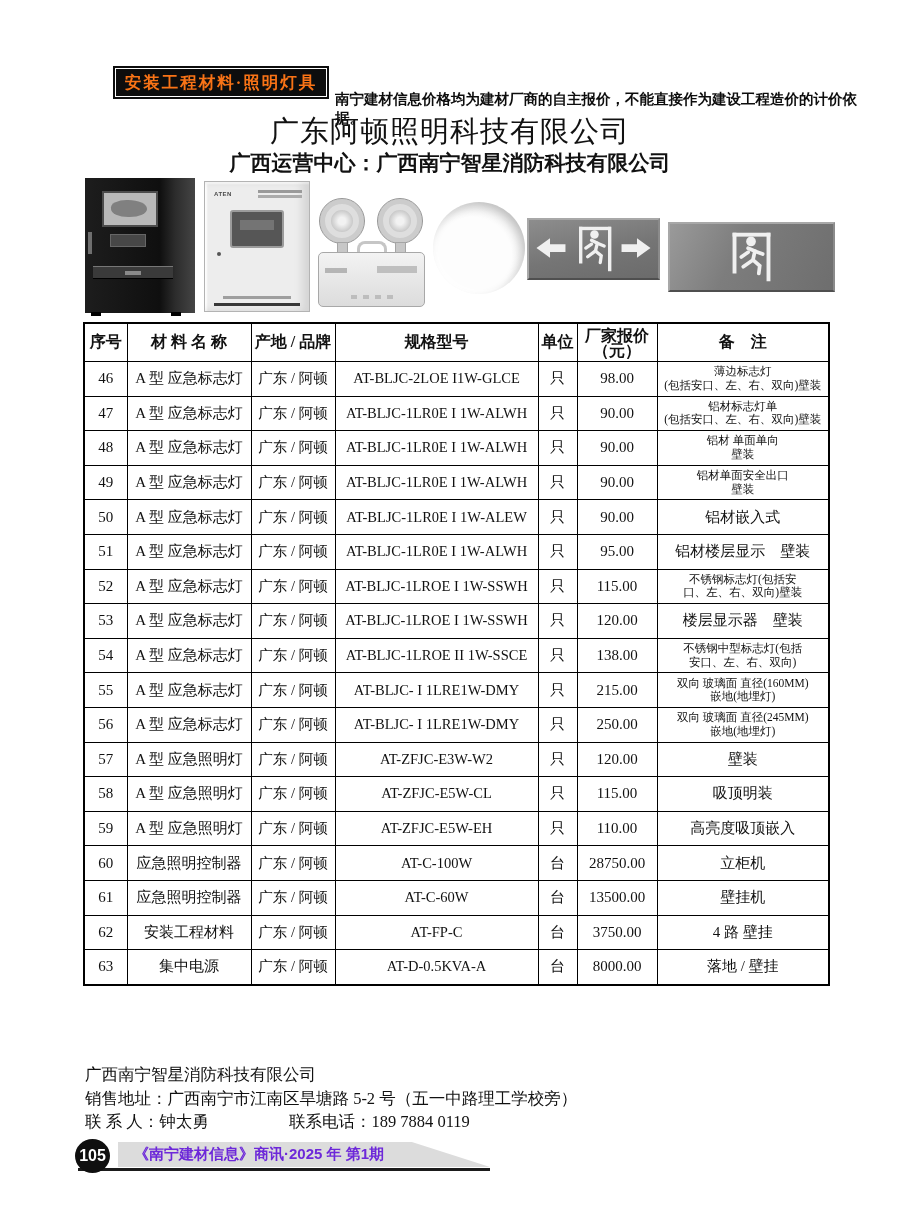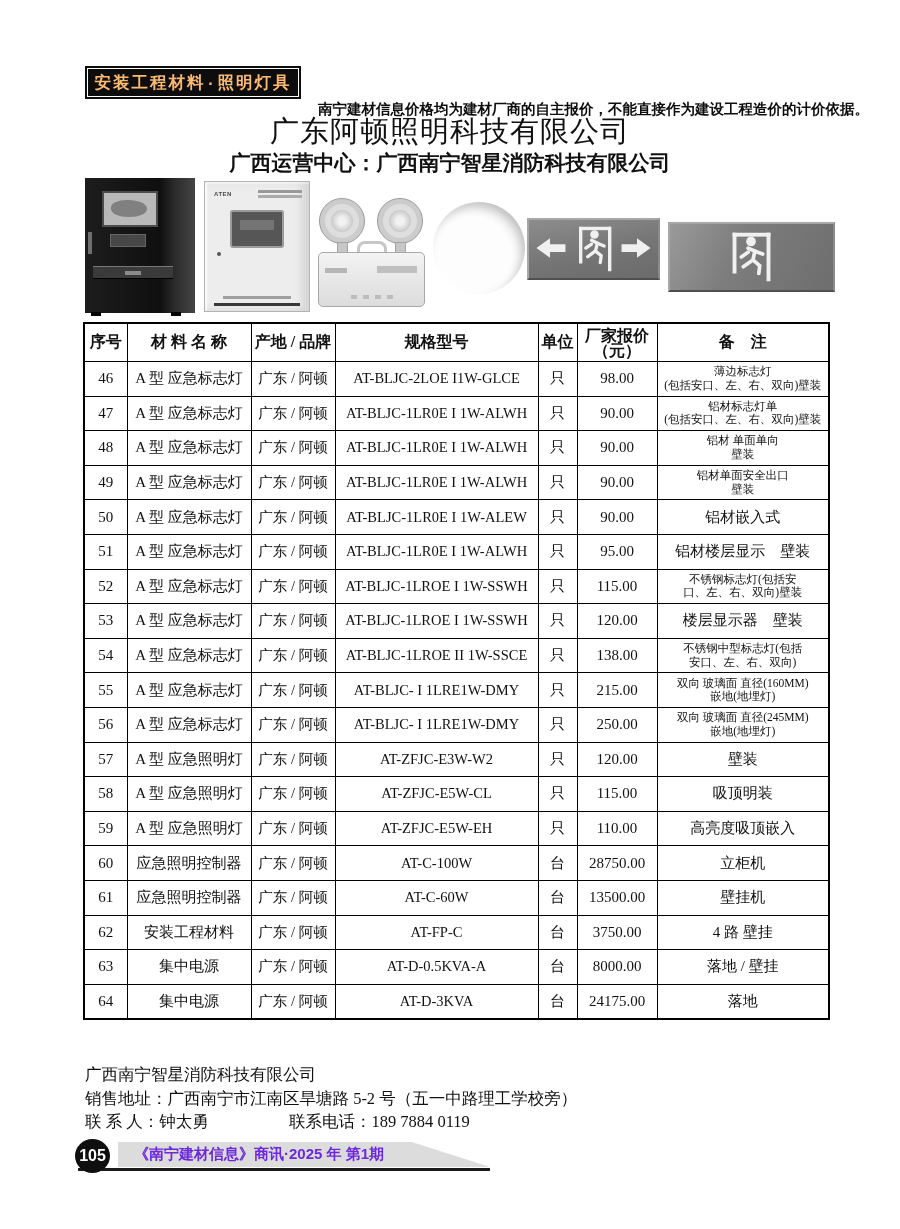--- a/index.html
+++ b/index.html
@@ -1,23 +1,23 @@
 <!DOCTYPE html>
 <html><head>
 <meta charset="utf-8">
 <style>
   html,body{margin:0;padding:0;background:#888;}
   .page{position:relative;width:900px;height:1229px;background:#ffffff;margin:0 auto;overflow:hidden;
         font-family:"Liberation Serif","DejaVu Serif",serif;color:#111;}
 
   
   .topbar{position:absolute;left:85px;top:66px;width:795px;height:33px;display:flex;gap:6px;}
-  .section-label{flex:0 0 216px;background:#0d0d0d;color:#fdba74;display:flex;align-items:center;justify-content:center;
-        font-family:Liberation Mono, monospace;font-weight:bold;font-size:16.5px;letter-spacing:2px;
-        box-shadow:inset 0 0 0 2px #0d0d0d, inset 0 0 0 3px #ffffff;}
+  .section-label{flex:0 0 216px;background:#0d0d0d;color:#f97316;display:flex;align-items:center;justify-content:center;
+        font-family:Liberation Serif, serif;font-weight:bold;font-size:16.5px;letter-spacing:2px;
+        box-shadow:inset 0 0 0 2px #0d0d0d, inset 0 0 0 3px #ffffff;margin-left:28px;}
   .disclaimer{flex:1;background:#e5e5e5;color:#0d0d0d;display:flex;align-items:center;justify-content:center;
         font-family:"Liberation Sans","DejaVu Sans",sans-serif;font-weight:bold;font-size:14.5px;margin-top:43px;}
 
   
   .company-title{position:absolute;left:0;top:112px;width:900px;text-align:center;
         font-weight:normal;font-size:29px;letter-spacing:1px;}
   .company-subtitle{position:absolute;left:0;top:149px;width:900px;text-align:center;
         font-family:"Liberation Sans","DejaVu Sans",sans-serif;font-weight:bold;font-size:21px;}
 
   
@@ -427,31 +427,20 @@
           <td class="cell-no">63</td>
           <td class="cell-material-name">集中电源</td>
           <td class="cell-origin-brand">广东 / 阿顿</td>
           <td class="cell-spec-model">AT-D-0.5KVA-A</td>
           <td class="cell-unit">台</td>
           <td class="cell-price">8000.00</td>
           <td class="cell-remark">
             <div>落地 / 壁挂</div>
           </td>
         </tr>
-        <tr>
-          <td class="cell-no">64</td>
-          <td class="cell-material-name">集中电源</td>
-          <td class="cell-origin-brand">广东 / 阿顿</td>
-          <td class="cell-spec-model">AT-D-3KVA</td>
-          <td class="cell-unit">台</td>
-          <td class="cell-price">24175.00</td>
-          <td class="cell-remark">
-            <div>落地</div>
-          </td>
-        </tr>
       </tbody>
   </table>
 
   <div class="supplier">
     <div>广西南宁智星消防科技有限公司</div>
     <div>销售地址：广西南宁市江南区旱塘路 5-2 号（五一中路理工学校旁）</div>
     <div>
       <span>联 系 人：钟太勇</span>
       <span class="phone">联系电话：189 7884 0119</span>
     </div>

